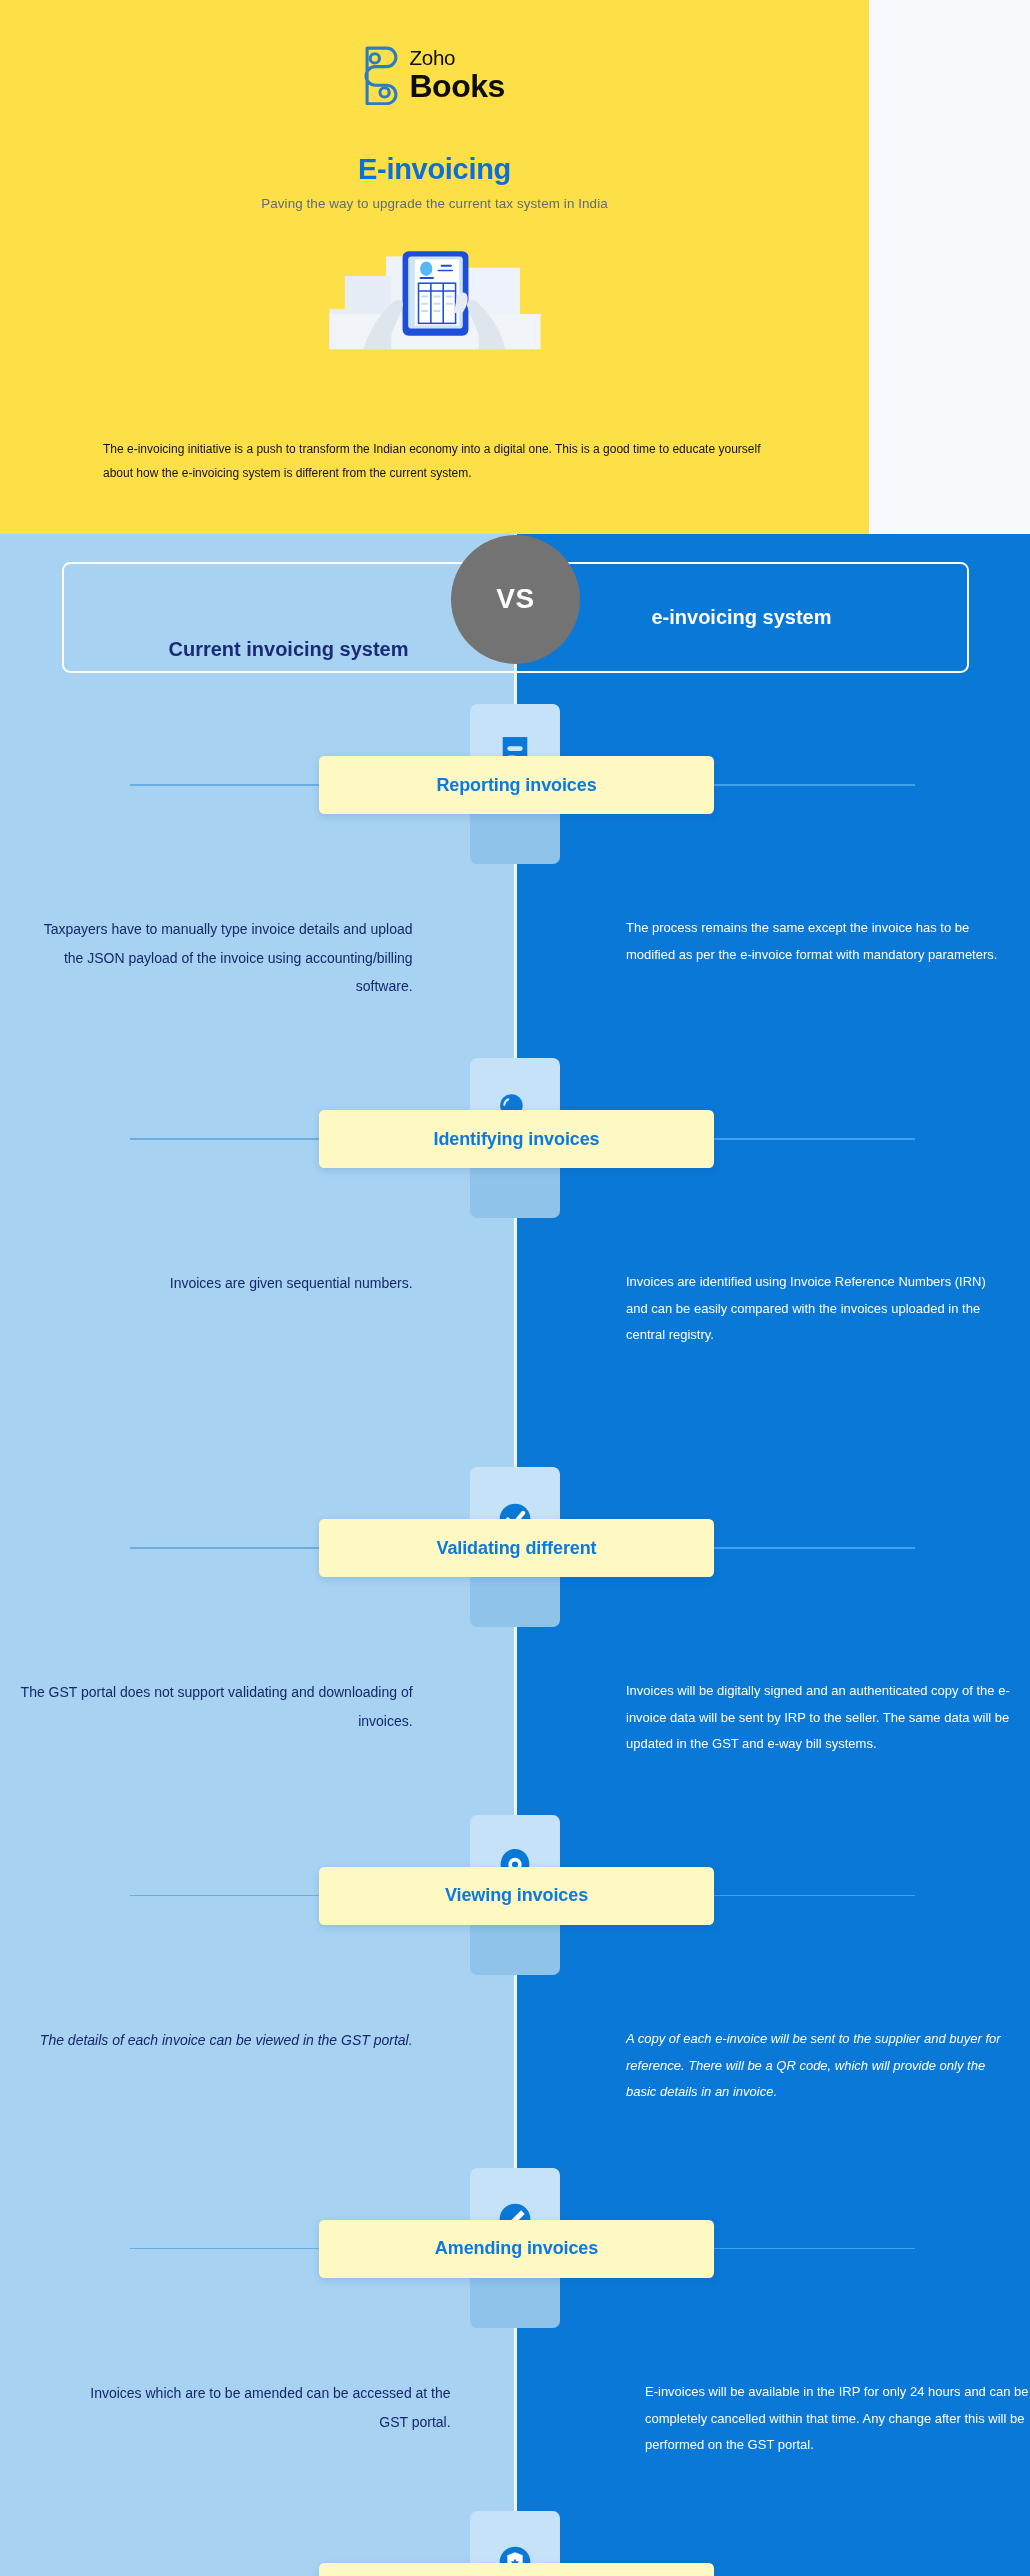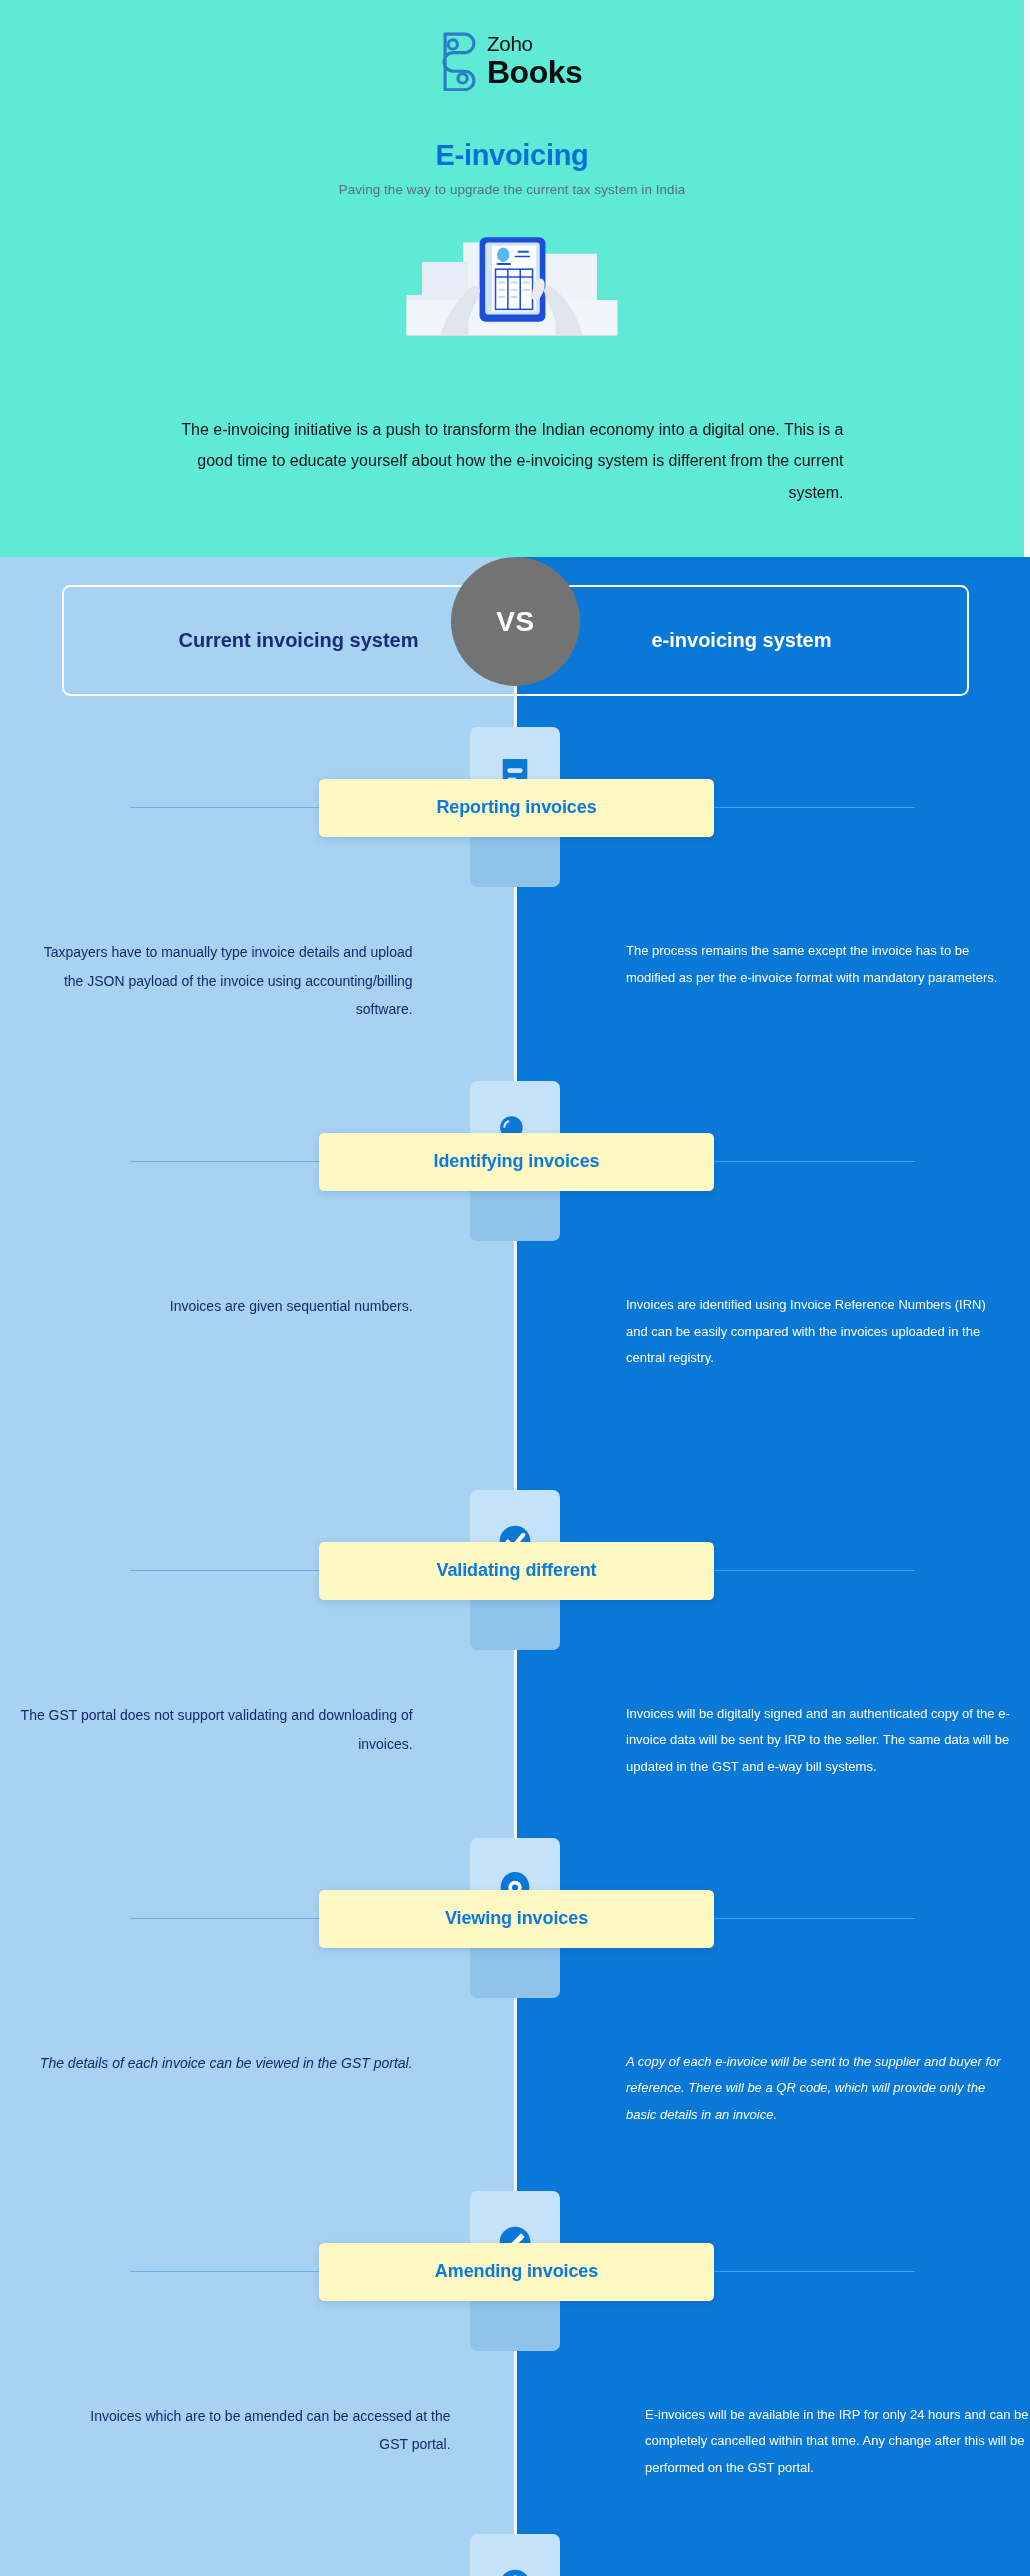--- a/index.html
+++ b/index.html
@@ -6,42 +6,42 @@
   html,body{width:1030px;}
   body{
     font-family:"Liberation Sans", sans-serif;
     background:#f7f9fc;
     width:1030px;
     overflow-x:hidden;
   }
   .page{width:1030px;position:relative;background:#f7f9fc;}
 
   
-  .hero{width:1024px;background:#5eead4;padding-top:30px;}
+  .hero{width:869px;background:#fde047;padding-top:44px;}
   .logo-wrap{display:flex;justify-content:center;align-items:center;gap:11.3px;height:62px;}
   .logo-mark{width:34px;height:61px;flex:none;}
   .logo-text{display:flex;flex-direction:column;justify-content:center;line-height:1;}
   .logo-zoho{font-size:20.6px;font-weight:400;color:#0d0d0d;letter-spacing:-0.3px;}
   .logo-books{font-size:32px;font-weight:700;color:#0d0d0d;letter-spacing:-0.5px;margin-top:1px;}
 
   .hero-title{
     text-align:center;font-size:29px;font-weight:700;color:#0a6fd8;
     margin-top:47px;letter-spacing:-0.3px;
   }
   .hero-sub{
     text-align:center;font-size:13.4px;font-weight:400;color:#5d6b82;
     margin-top:10.3px;letter-spacing:0.1px;
   }
 
   .illus-wrap{display:flex;justify-content:center;margin-top:31px;}
   .illus{width:242px;height:155px;}
 
   .intro{
-    width:737px;margin:31px auto 0 auto;
-    font-size:16px;line-height:1.95;color:#11131a;text-align:right;
+    width:737px;margin:41px auto 0 auto;
+    font-size:12px;line-height:1.95;color:#11131a;text-align:left;
     padding-left:37px;padding-right:37px;
   }
 
   .hero-spacer{height:49px;}
 
   
   .panel{position:relative;width:1030px;background:#a7d2f2;overflow:hidden;}
   .panel .right-bg{
     position:absolute;top:0;right:0;width:515px;height:100%;
     background:#0a78d6;
@@ -56,21 +56,21 @@
   .cmp-header{position:relative;height:170px;}
   .cmp-box{
     position:absolute;left:62px;top:28px;width:907px;height:111px;
     border:2.1px solid #ffffff;border-radius:8.2px;
   }
   .cmp-col{
     position:absolute;top:28px;height:111px;width:453px;
     display:flex;align-items:center;justify-content:center;text-align:center;
     font-size:20px;font-weight:700;line-height:1.32;
   }
-  .cmp-col.left{left:72px;color:#1b2a78;}
+  .cmp-col.left{left:62px;color:#1b2a78;margin-top:32px;}
   .cmp-col.right{left:515px;color:#ffffff;}
   .vs-circle{
     position:absolute;left:451px;top:0.5px;width:129px;height:129px;
     border-radius:50%;background:#737373;
     display:flex;align-items:center;justify-content:center;
     color:#ffffff;font-size:28px;font-weight:700;letter-spacing:0.5px;
     z-index:6;
   }
 
   

